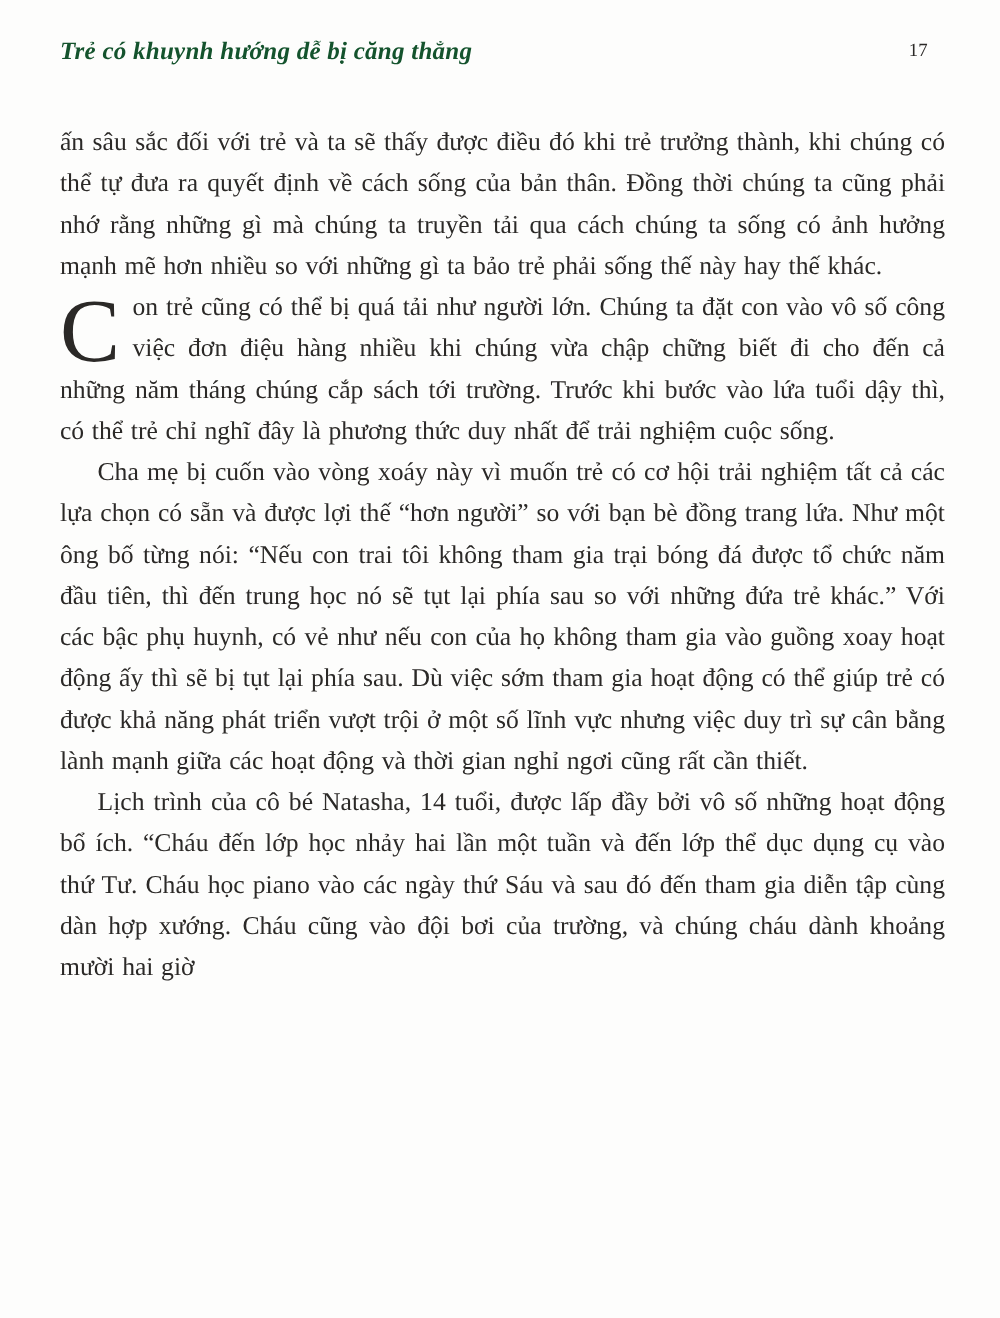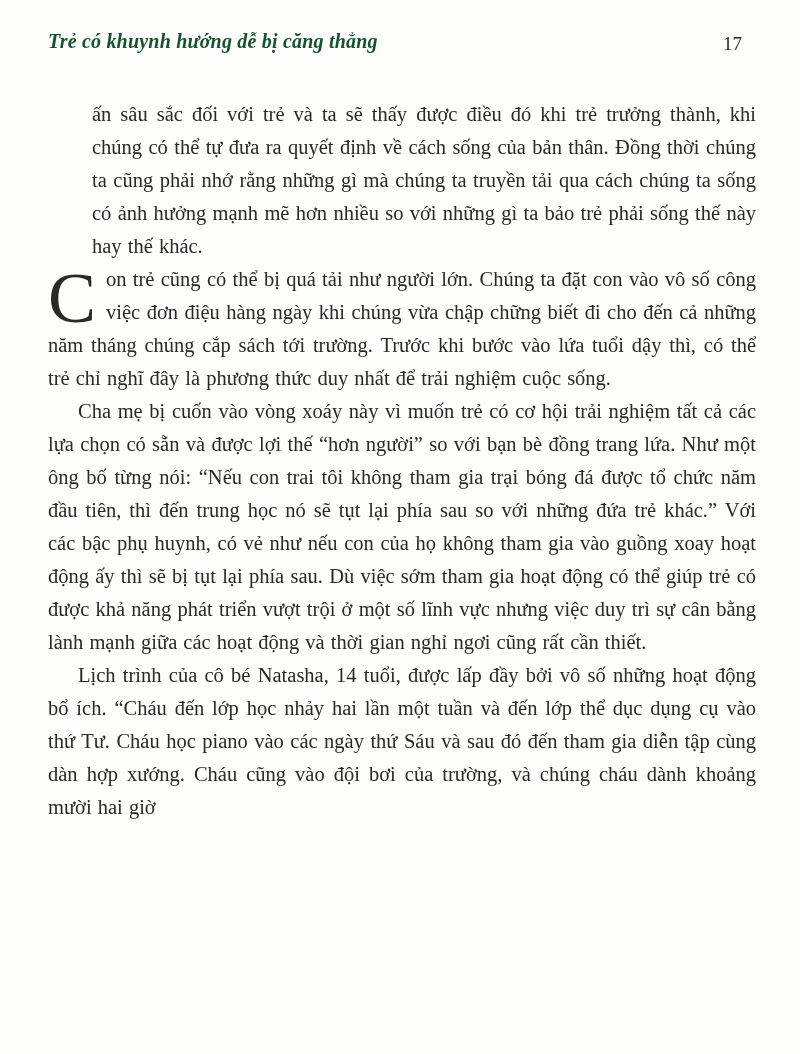--- a/index.html
+++ b/index.html
@@ -29,37 +29,36 @@
     font-style: italic;
     font-weight: bold;
     font-size: 20px;
     color: #14532d;
     letter-spacing: 0.2px;
   }
   .page-number {
     position: absolute;
     right: 14px;
     top: 3px;
-    font-size: 19px;
+    font-size: 15px;
     font-style: normal;
     font-weight: normal;
   }
   .page-body {
     font-size: 20.5px;
     line-height: 33px;
     text-align: justify;
     word-spacing: 1px;
   }
   .para {
     margin: 0;
     text-indent: 30px;
   }
   .no-indent {
     text-indent: 0;
-    margin-left: 44px;
   }
   .section-heading {
     font-size: 21.5px;
     font-weight: bold;
     margin: 38px 0 28px 0;
     text-align: left;
     color: #232120;
     letter-spacing: 0.2px;
   }
   .dropcap-para {
@@ -81,21 +80,21 @@
   <header class="page-header">
     <div class="running-title">Trẻ có khuynh hướng dễ bị căng thẳng</div>
     <div class="page-number">17</div>
   </header>
 
   <main class="page-body">
 
     <p class="para no-indent">ấn sâu sắc đối với trẻ và ta sẽ thấy được điều đó khi trẻ trưởng thành, khi chúng có thể tự đưa ra quyết định về cách sống của bản thân. Đồng thời chúng ta cũng phải nhớ rằng những gì mà chúng ta truyền tải qua cách chúng ta sống có ảnh hưởng mạnh mẽ hơn nhiều so với những gì ta bảo trẻ phải sống thế này hay thế khác.</p>
 
 
-    <p class="para dropcap-para"><span class="drop-cap">C</span><span>on trẻ cũng có thể bị quá tải như người lớn. Chúng ta đặt con vào vô số công việc đơn điệu hàng ngày khi chúng vừa chập chững biết đi cho đến cả những năm tháng chúng cắp sách tới trường. Trước khi bước vào lứa tuổi dậy thì, có thể trẻ chỉ nghĩ đây là phương thức duy nhất để trải nghiệm cuộc sống.</span></p>
+    <p class="para dropcap-para"><span class="drop-cap">C</span><span>on trẻ cũng có thể bị quá tải như người lớn. Chúng ta đặt con vào vô số công việc đơn điệu hàng nhiều khi chúng vừa chập chững biết đi cho đến cả những năm tháng chúng cắp sách tới trường. Trước khi bước vào lứa tuổi dậy thì, có thể trẻ chỉ nghĩ đây là phương thức duy nhất để trải nghiệm cuộc sống.</span></p>
 
     <p class="para">Cha mẹ bị cuốn vào vòng xoáy này vì muốn trẻ có cơ hội trải nghiệm tất cả các lựa chọn có sẵn và được lợi thế “hơn người” so với bạn bè đồng trang lứa. Như một ông bố từng nói: “Nếu con trai tôi không tham gia trại bóng đá được tổ chức năm đầu tiên, thì đến trung học nó sẽ tụt lại phía sau so với những đứa trẻ khác.” Với các bậc phụ huynh, có vẻ như nếu con của họ không tham gia vào guồng xoay hoạt động ấy thì sẽ bị tụt lại phía sau. Dù việc sớm tham gia hoạt động có thể giúp trẻ có được khả năng phát triển vượt trội ở một số lĩnh vực nhưng việc duy trì sự cân bằng lành mạnh giữa các hoạt động và thời gian nghỉ ngơi cũng rất cần thiết.</p>
 
     <p class="para">Lịch trình của cô bé Natasha, 14 tuổi, được lấp đầy bởi vô số những hoạt động bổ ích. “Cháu đến lớp học nhảy hai lần một tuần và đến lớp thể dục dụng cụ vào thứ Tư. Cháu học piano vào các ngày thứ Sáu và sau đó đến tham gia diễn tập cùng dàn hợp xướng. Cháu cũng vào đội bơi của trường, và chúng cháu dành khoảng mười hai giờ</p>
 
   </main>
 
 </div>
 
 </body></html>

